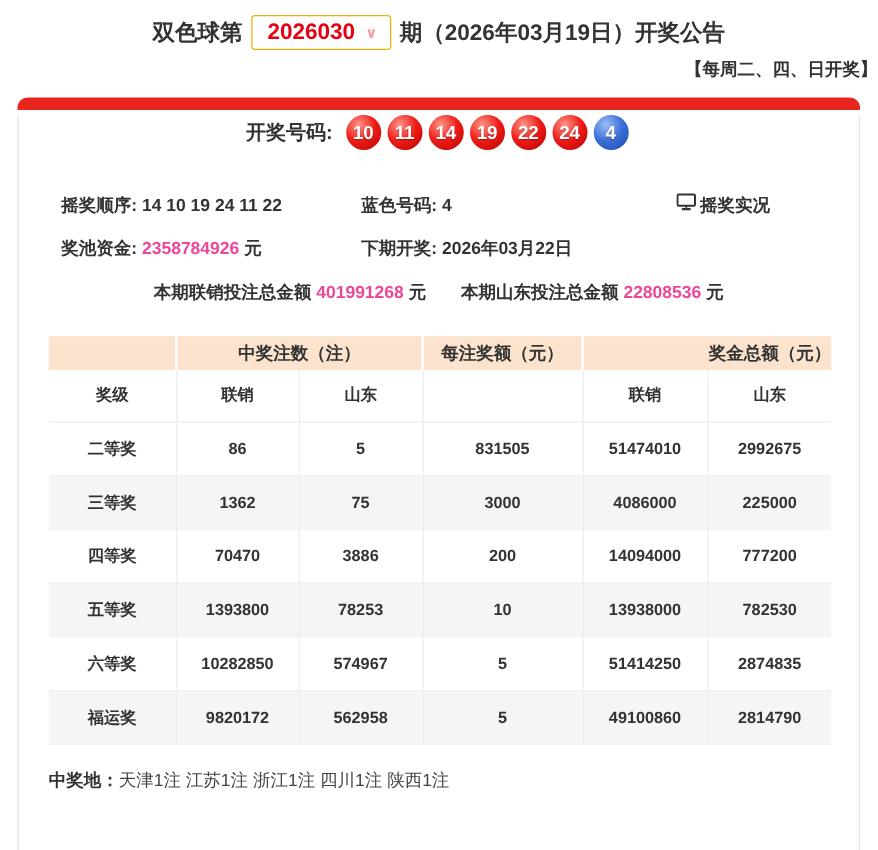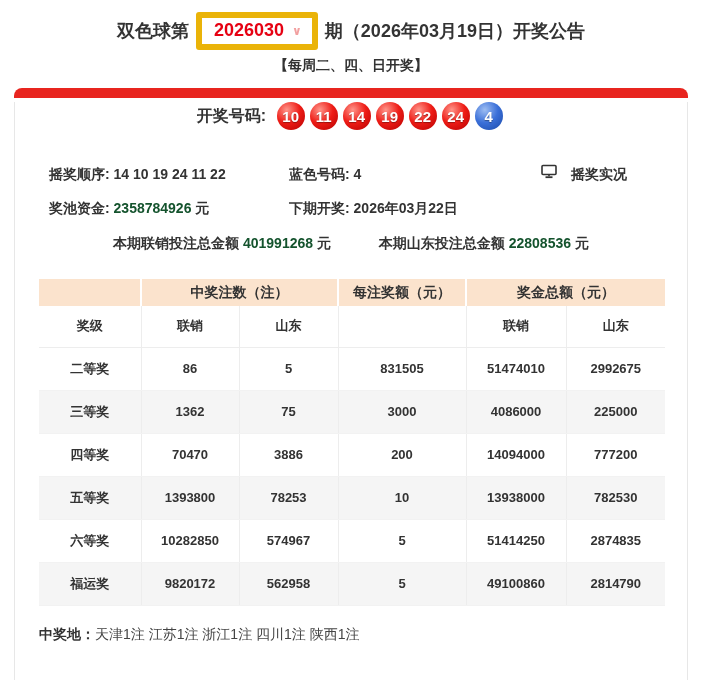--- a/index.html
+++ b/index.html
@@ -7,26 +7,26 @@
   body { font-family: "Liberation Sans", "DejaVu Sans", sans-serif; color: #333; }
 
   
   .title-row {
     padding-top: 12px;
     display: flex; align-items: center; justify-content: center; gap: 7px;
     font-size: 18px; font-weight: bold; color: #333;
   }
   .period-select {
     display: inline-flex; align-items: center; gap: 8px;
-    border: 6px solid #eab308; border-radius: 3px; background: #fff;
+    border: 1px solid #eab308; border-radius: 3px; background: #fff;
     padding: 2px 10px 3px 12px; cursor: pointer;
   }
   .period-select .num { color: #e60012; font-size: 18px; font-weight: bold; }
   .period-select .chev { color: #f2a0a0; font-size: 12px; line-height: 1; }
-  .subtitle { text-align: center; font-size: 14px; font-weight: bold; margin-top: 7px; }
+  .subtitle { text-align: right; font-size: 14px; font-weight: bold; margin-top: 7px; }
 
   
   .panel { margin: 13px 14px 0 14px; }
   .panel-bar {
     height: 10px; background: #e8251f; border-radius: 8px 8px 0 0;
   }
   .panel-body {
     border: 1px solid #e7e7e7; border-top: none; background: #fff;
     height: 597px; padding: 0 24px;
   }
@@ -44,44 +44,44 @@
   }
   .ball.red  { background: radial-gradient(circle at 35% 28%, #ff958a 0%, #ee1c16 48%, #b50000 100%); }
   .ball.blue { background: radial-gradient(circle at 35% 28%, #9dbdf2 0%, #3a6fd8 48%, #1b4aa8 100%); }
 
   
   .info-grid {
     margin-top: 34px; padding-left: 10px;
     display: grid; grid-template-columns: 240px 252px 1fr;
     row-gap: 14px; font-size: 14px; font-weight: bold; line-height: 20px;
   }
-  .red-num { color: #14532d; }
+  .red-num { color: #ec4899; }
   .info-link {
-    display: inline-flex; align-items: center; gap: 14px;
+    display: inline-flex; align-items: center; gap: 3px;
     color: #333; cursor: pointer; text-decoration: none;
   }
   .icon-svg { display: inline-block; vertical-align: -2px; }
 
   
   .sales-line {
     margin-top: 17px; text-align: center; font-size: 14px; font-weight: bold;
   }
-  .sales-line .part { margin: 0 22px; }
+  .sales-line .part { margin: 0 12px; }
 
   
   table.prize {
     margin-top: 26px; width: 100%; border-collapse: collapse;
     font-size: 13px; font-weight: bold; color: #333; table-layout: fixed;
   }
   table.prize th, table.prize td { text-align: center; }
   tr.group-head th {
     background: #fbe3cd; height: 27px; font-size: 14px;
     border-right: 2px solid #fff;
   }
-  tr.group-head th:last-child { border-right: none; }
+  tr.group-head th:last-child { border-right: none; text-align: right; }
   tr.sub-head th {
     height: 41px; background: #fff;
     border-right: 1px solid #ededed; border-bottom: 1px solid #ededed; margin-top: 20px;
   }
   tr.sub-head th:last-child { border-right: none; }
   table.prize td {
     height: 43px; border-right: 1px solid #ededed; border-bottom: 1px solid #f2f2f2;
   }
   table.prize td:last-child { border-right: none; }
   table.prize tr.alt td { background: #f5f5f5; }

